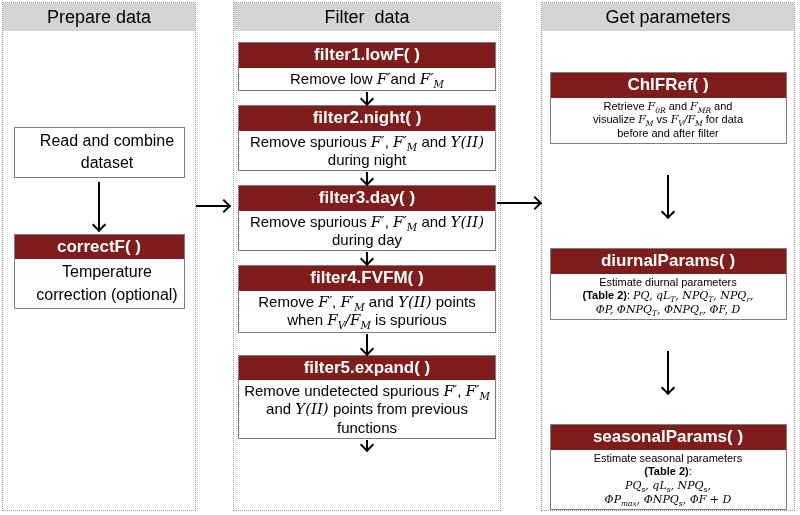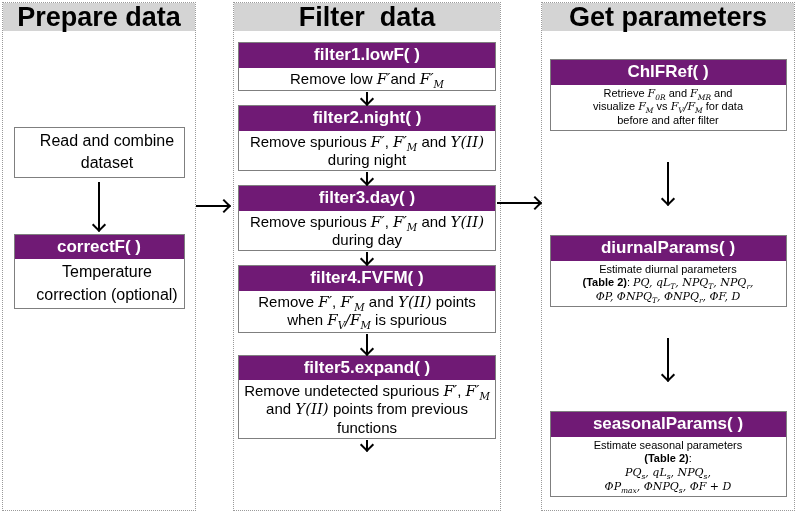--- a/index.html
+++ b/index.html
@@ -11,29 +11,29 @@
     position:absolute;top:2px;height:509px;
     border:1px dotted #9a9a9a;background:#fff;
     display:flex;flex-direction:column;align-items:center;
     box-sizing:border-box;
   }
   #panel-prepare{left:2px;width:194px;}
   #panel-filter{left:233px;width:268px;}
   #panel-params{left:541px;width:254px;gap:28px;}
   .panel-title{
     width:100%;height:28px;line-height:28px;background:#d4d4d4;
-    font-size:27px;font-weight:bold;text-align:center;white-space:pre;
+    font-size:18px;font-weight:normal;text-align:center;white-space:pre;
     letter-spacing:0px;box-sizing:border-box;
   }
   .func-box{
     border:1px solid #7f7f7f;background:#fff;box-sizing:border-box;
     display:block;flex:0 0 auto;
   }
   .func-name{
-    background:#701a75;color:#fff;font-weight:bold;text-align:center;
+    background:#7f1d1d;color:#fff;font-weight:bold;text-align:center;
     font-size:17px;line-height:1.1;padding:3px 2px;
   }
   .func-desc{
     text-align:center;white-space:pre-line;padding:2px 3px;
     font-size:15px;line-height:1.15;
   }
   #panel-prepare .func-box{width:171px;}
   #panel-prepare .func-desc{font-size:16px;line-height:1.4;margin-left:16px;}
   #panel-filter .func-box{width:258px;}
   #panel-filter .func-desc{font-size:15px;line-height:1.15;}
@@ -106,21 +106,21 @@
       <div class="func-name">filter5.expand( )</div>
       <div class="func-desc">Remove undetected spurious <span class="math">F′</span>, <span class="math">F′<sub>M</sub></span>
 and <span class="math">Y(II)</span> points from previous
 functions</div>
     </div>
     <div class="varrow" style="height:10px"></div>
   </section>
 
   <section class="panel" id="panel-params">
     <header class="panel-title">Get parameters</header>
-    <div class="func-box" style="">
+    <div class="func-box" style="margin-top:13px">
       <div class="func-name">ChlFRef( )</div>
       <div class="func-desc">Retrieve <span class="math">F<sub>0R</sub></span> and <span class="math">F<sub>MR</sub></span> and
 visualize <span class="math">F<sub>M</sub></span> vs <span class="math">F<sub>V</sub>/F<sub>M</sub></span> for data
 before and after filter</div>
     </div>
     <div class="varrow" style="height:42px;margin-top:3px;margin-bottom:3px"></div>
     <div class="func-box">
       <div class="func-name">diurnalParams( )</div>
       <div class="func-desc">Estimate diurnal parameters
 <b>(Table 2)</b>: <span class="math">PQ, qL<sub>T</sub>, NPQ<sub>T</sub>, NPQ<sub>r</sub>,</span>

